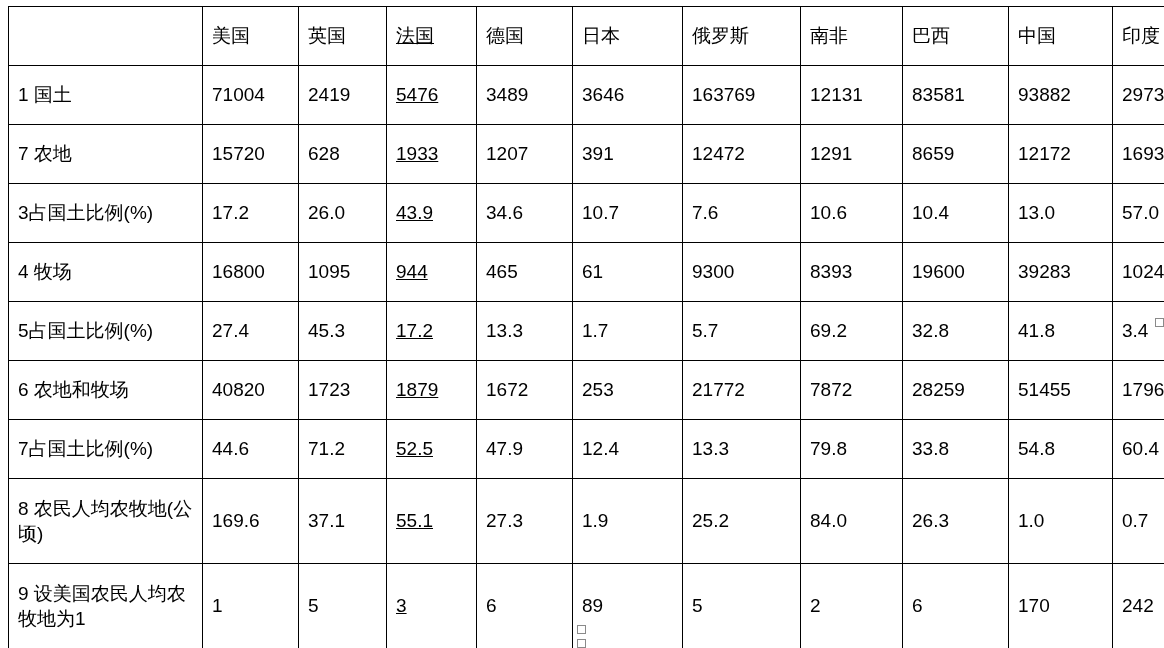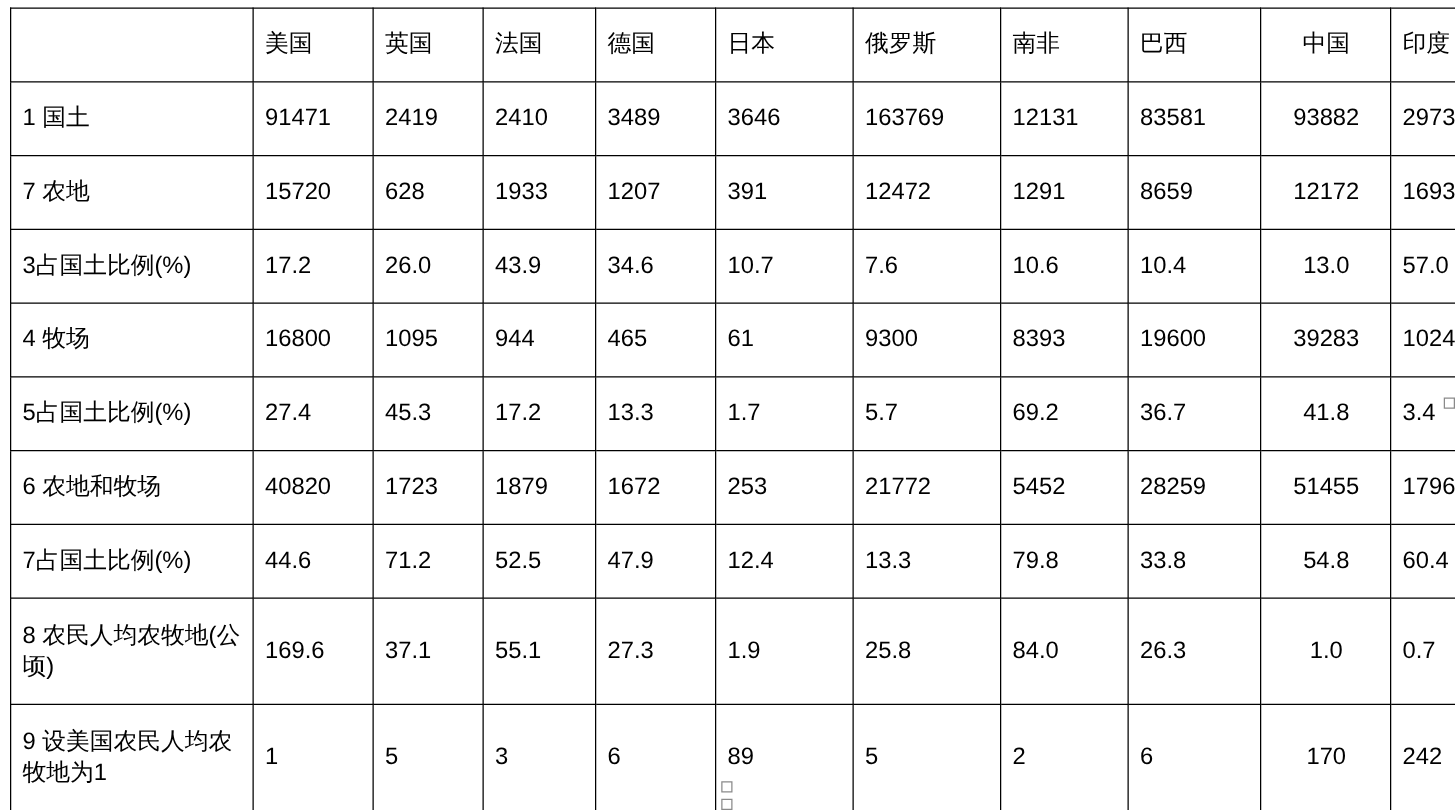--- a/index.html
+++ b/index.html
@@ -37,27 +37,27 @@
     color: #000000;
     vertical-align: middle;
     word-break: break-all;
     overflow: hidden;
   }
   td.rowhead {
     width: 176px;
   }
   td.c0 { width: 78px; }
   td.c1 { width: 70px; }
-  td.c2 { width: 72px; }
+  td.c2 { width: 72px; text-decoration: underline; }
   td.c3 { width: 78px; }
   td.c4 { width: 92px; margin-left: 35px; }
   td.c5 { width: 100px; }
   td.c6 { width: 84px; }
   td.c7 { width: 88px; }
-  td.c8 { width: 86px; text-align: center; }
+  td.c8 { width: 86px; }
   td.c9 { width: 76px; }
   tr.header-row td {
     height: 46px;
   }
   tr.body-row td {
     height: 46px;
   }
   tr.tall-row td {
     height: 72px;
   }
@@ -94,23 +94,23 @@
         <td class="c5">俄罗斯</td>
         <td class="c6">南非</td>
         <td class="c7">巴西</td>
         <td class="c8">中国</td>
         <td class="c9">印度</td>
 
       </tr>
 
       <tr class="body-row">
         <td class="rowhead">1 国土</td>
-        <td class="c0">91471</td>
+        <td class="c0">71004</td>
         <td class="c1">2419</td>
-        <td class="c2">2410</td>
+        <td class="c2">5476</td>
         <td class="c3">3489</td>
         <td class="c4">3646</td>
         <td class="c5">163769</td>
         <td class="c6">12131</td>
         <td class="c7">83581</td>
         <td class="c8">93882</td>
         <td class="c9">29732</td>
 
       </tr>
 
@@ -161,35 +161,35 @@
 
       <tr class="body-row">
         <td class="rowhead">5占国土比例(%)</td>
         <td class="c0">27.4</td>
         <td class="c1">45.3</td>
         <td class="c2">17.2</td>
         <td class="c3">13.3</td>
         <td class="c4">1.7</td>
         <td class="c5">5.7</td>
         <td class="c6">69.2</td>
-        <td class="c7">36.7</td>
+        <td class="c7">32.8</td>
         <td class="c8">41.8</td>
         <td class="c9">3.4</td>
 
       </tr>
 
       <tr class="body-row">
         <td class="rowhead">6 农地和牧场</td>
         <td class="c0">40820</td>
         <td class="c1">1723</td>
         <td class="c2">1879</td>
         <td class="c3">1672</td>
         <td class="c4">253</td>
         <td class="c5">21772</td>
-        <td class="c6">5452</td>
+        <td class="c6">7872</td>
         <td class="c7">28259</td>
         <td class="c8">51455</td>
         <td class="c9">17960</td>
 
       </tr>
 
       <tr class="body-row">
         <td class="rowhead">7占国土比例(%)</td>
         <td class="c0">44.6</td>
         <td class="c1">71.2</td>
@@ -204,21 +204,21 @@
 
       </tr>
 
       <tr class="tall-row">
         <td class="rowhead">8 农民人均农牧地(公顷)</td>
         <td class="c0">169.6</td>
         <td class="c1">37.1</td>
         <td class="c2">55.1</td>
         <td class="c3">27.3</td>
         <td class="c4">1.9</td>
-        <td class="c5">25.8</td>
+        <td class="c5">25.2</td>
         <td class="c6">84.0</td>
         <td class="c7">26.3</td>
         <td class="c8">1.0</td>
         <td class="c9">0.7</td>
 
       </tr>
 
       <tr class="tall-row">
         <td class="rowhead">9 设美国农民人均农牧地为1</td>
         <td class="c0">1</td>

